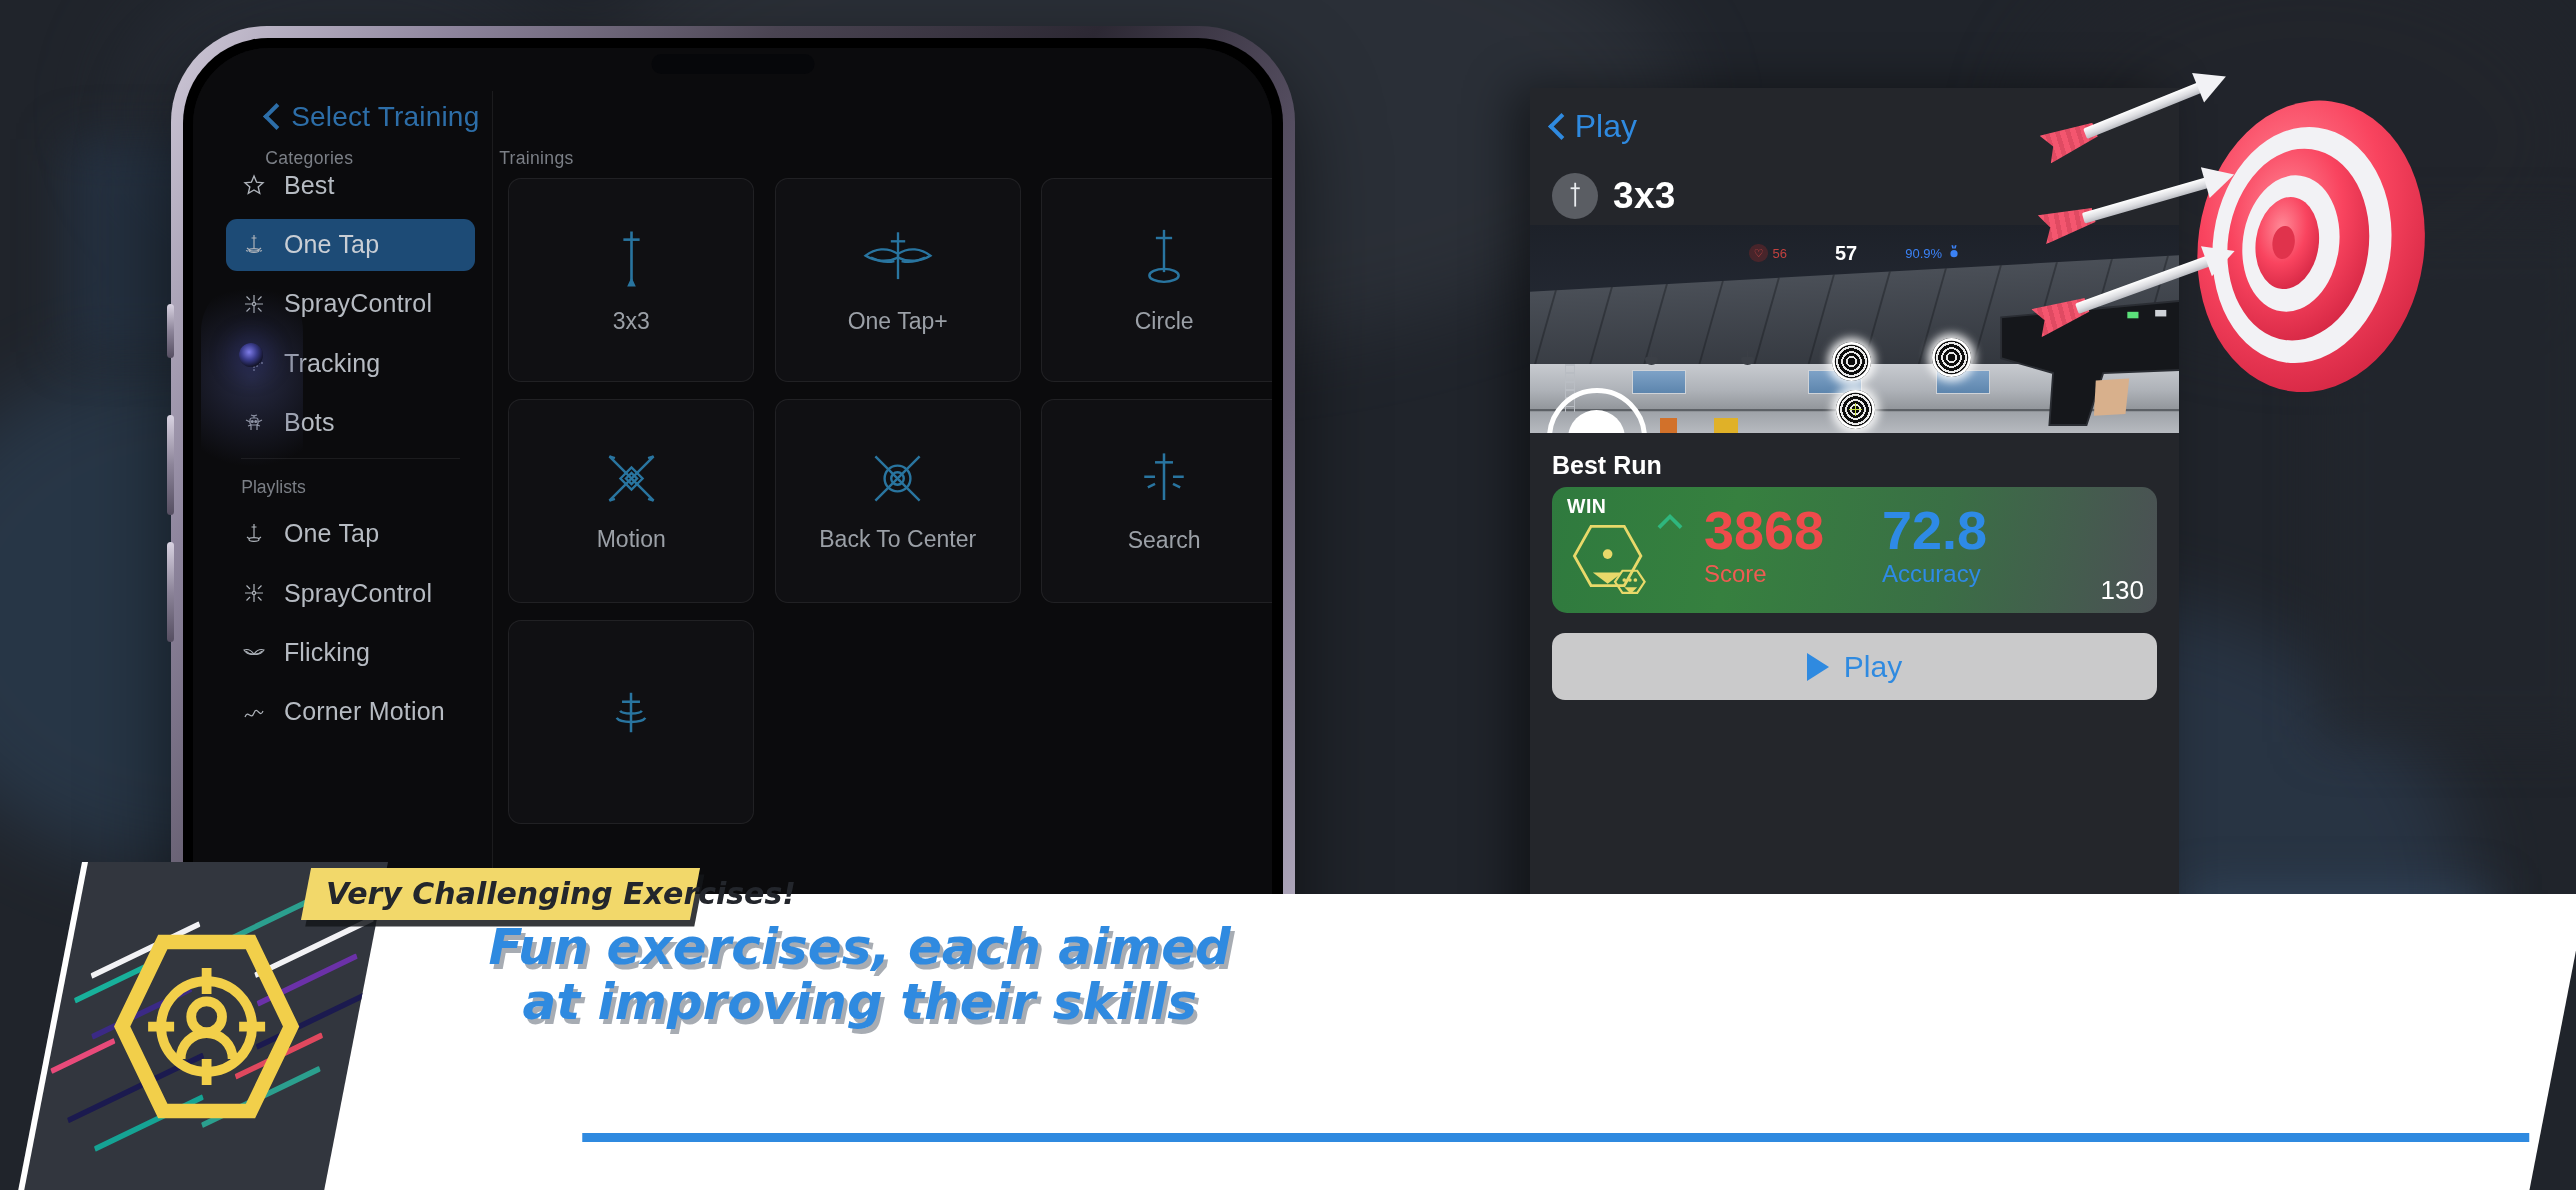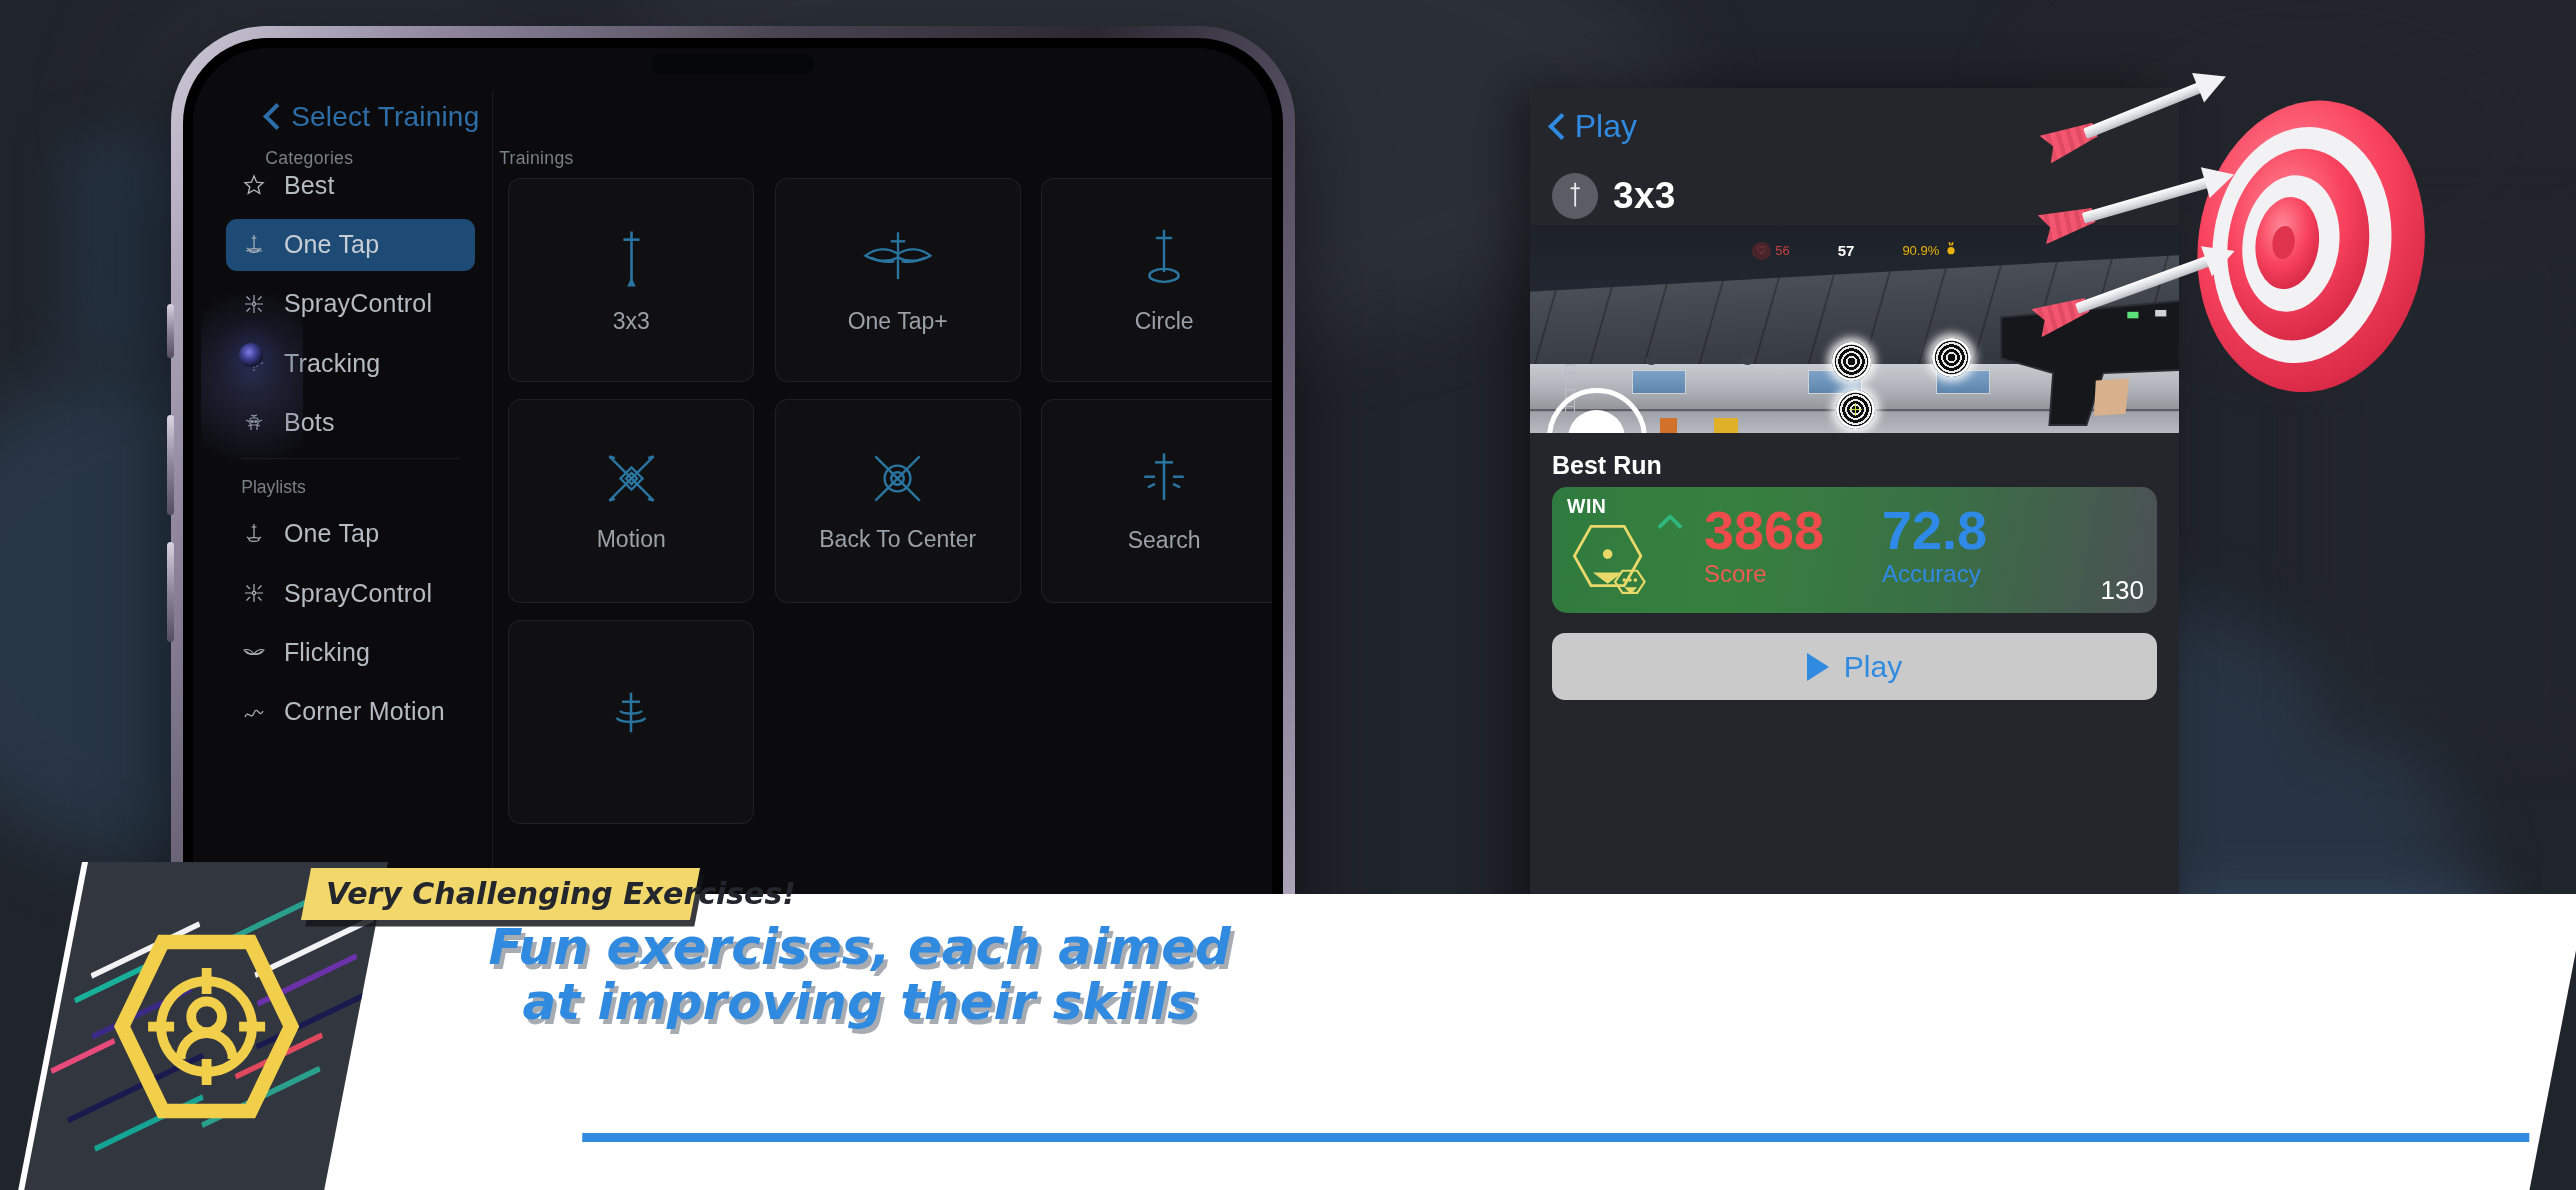--- a/index.html
+++ b/index.html
@@ -209,22 +209,22 @@
   .c2{ left: 184px; background:#e0b128; width:24px; height:16.7px;}
 
   .hud {
     position:absolute; left: 0; top: 16.7px; width: 649px;
     display:flex; align-items:center; justify-content:center; gap: 48px;
     font-size: 16px;
   }
   .hud-hp { color:#c2413f; display:flex; align-items:center; gap:4.6px; font-size:13px;}
   .hud-hp .ring{ width:18.5px;height:18.5px;border-radius:50%;background:rgba(160,40,40,.32);
                  display:flex;align-items:center;justify-content:center;color:#d04a48;font-size:11px;}
-  .hud-score { color:#ffffff; font-weight:bold; font-size:15px; }
-  .hud-acc { color:#eab308; display:flex; align-items:center; gap:5.6px; font-size:13px;}
+  .hud-score { color:#ffffff; font-weight:bold; font-size:20px; }
+  .hud-acc { color:#3b82f6; display:flex; align-items:center; gap:5.6px; font-size:13px;}
 
   .tgt {
     position:absolute; border-radius:50%;
     background: radial-gradient(circle,
       #0d0d0d 0 14%, #e8e8e8 14% 20%, #0d0d0d 20% 30%,
       #e8e8e8 30% 37%, #0d0d0d 37% 48%, #e8e8e8 48% 56%, #101010 56% 100%);
     box-shadow: 0 0 8.3px 4.6px rgba(255,255,255,.85), inset 0 0 0 2.8px #fff;
   }
   .t1 { left: 302px; top: 117px; width: 39px; height: 39px; }
   .t2 { left: 402px; top: 113px; width: 39px; height: 39px; }

